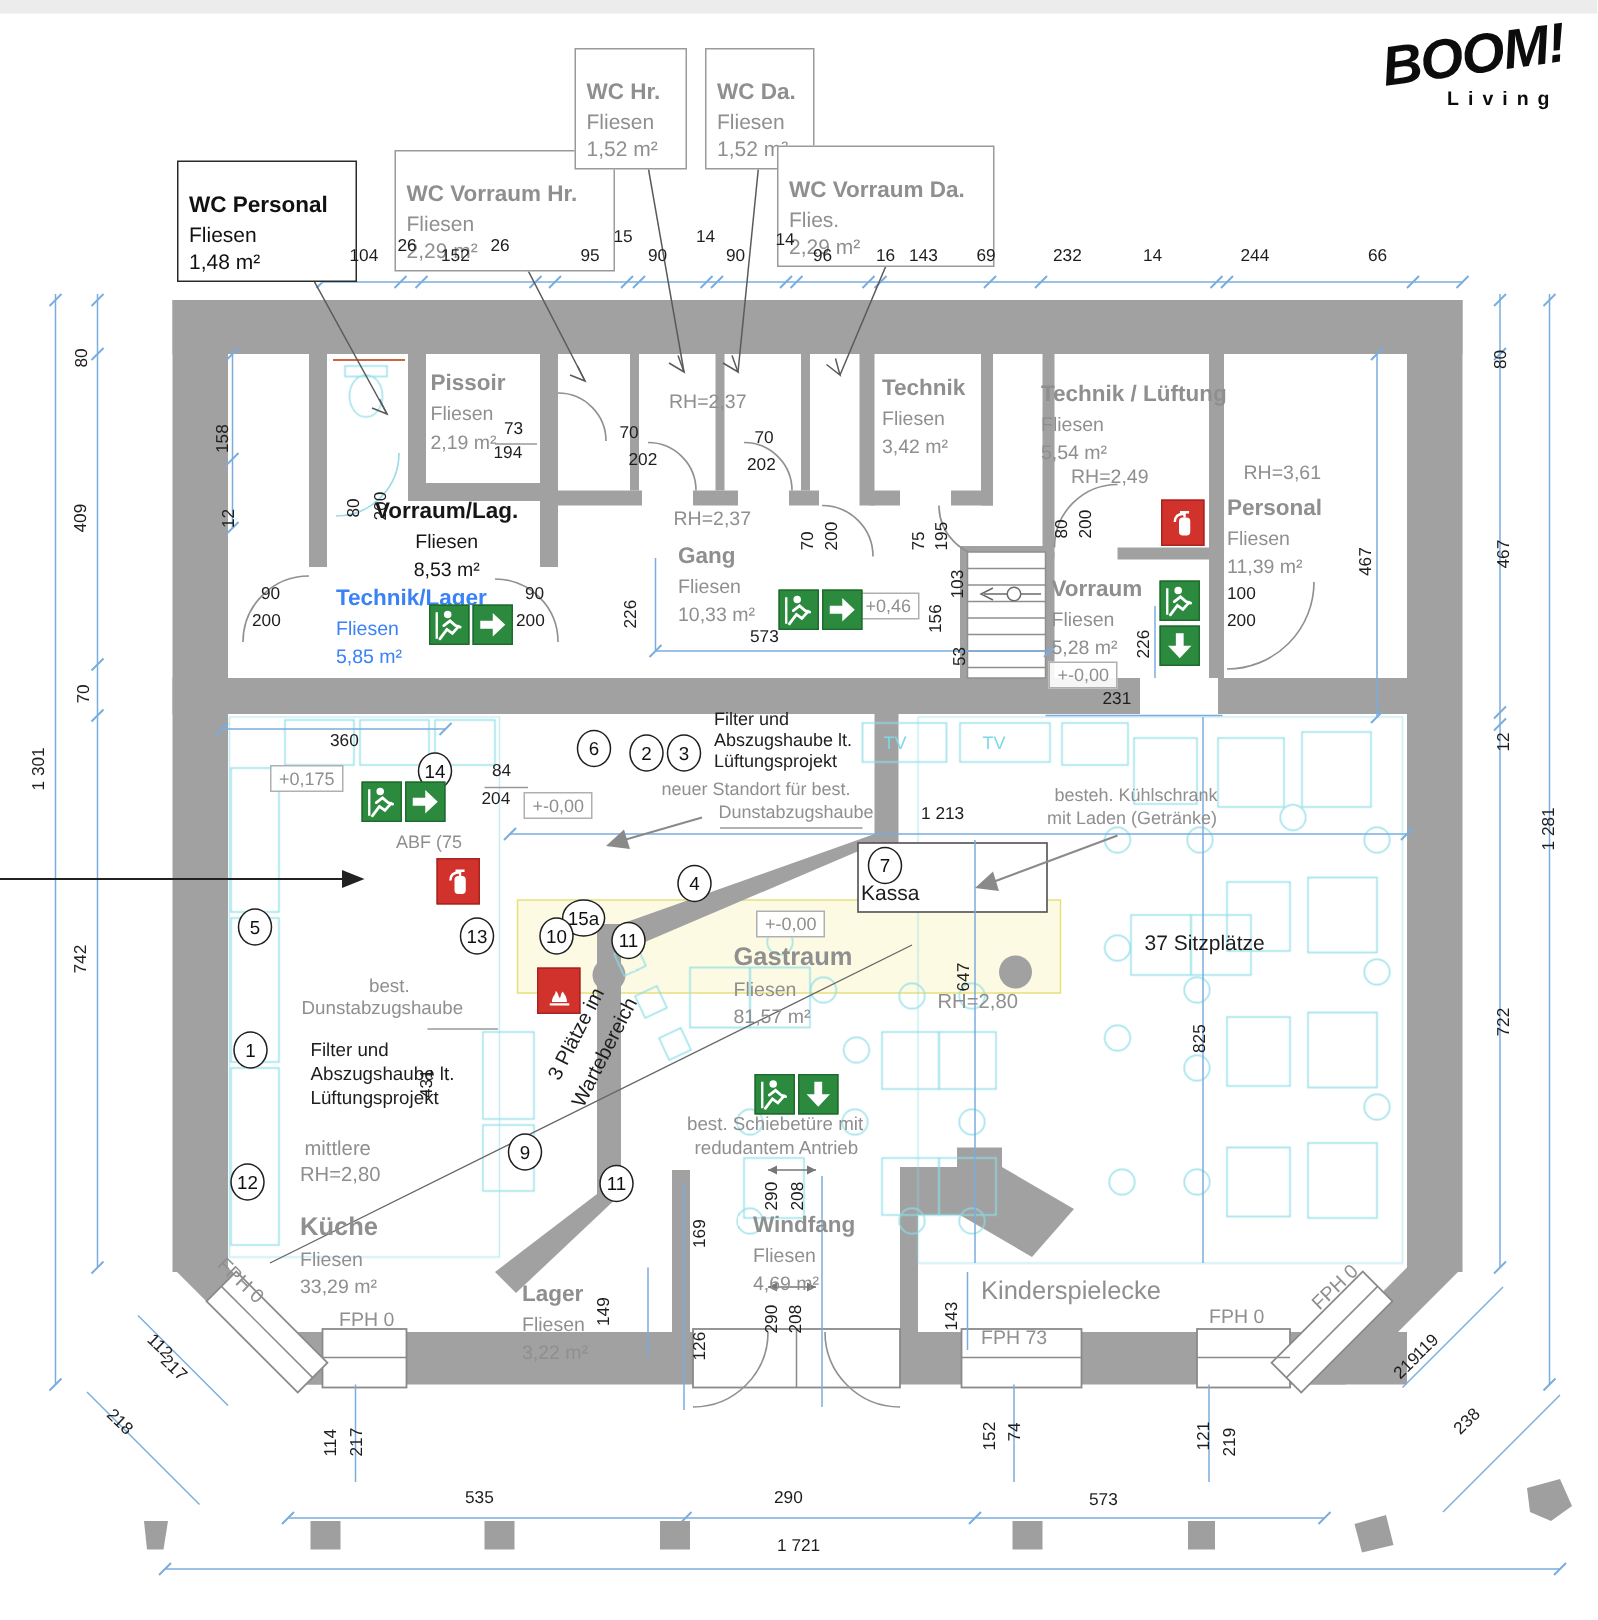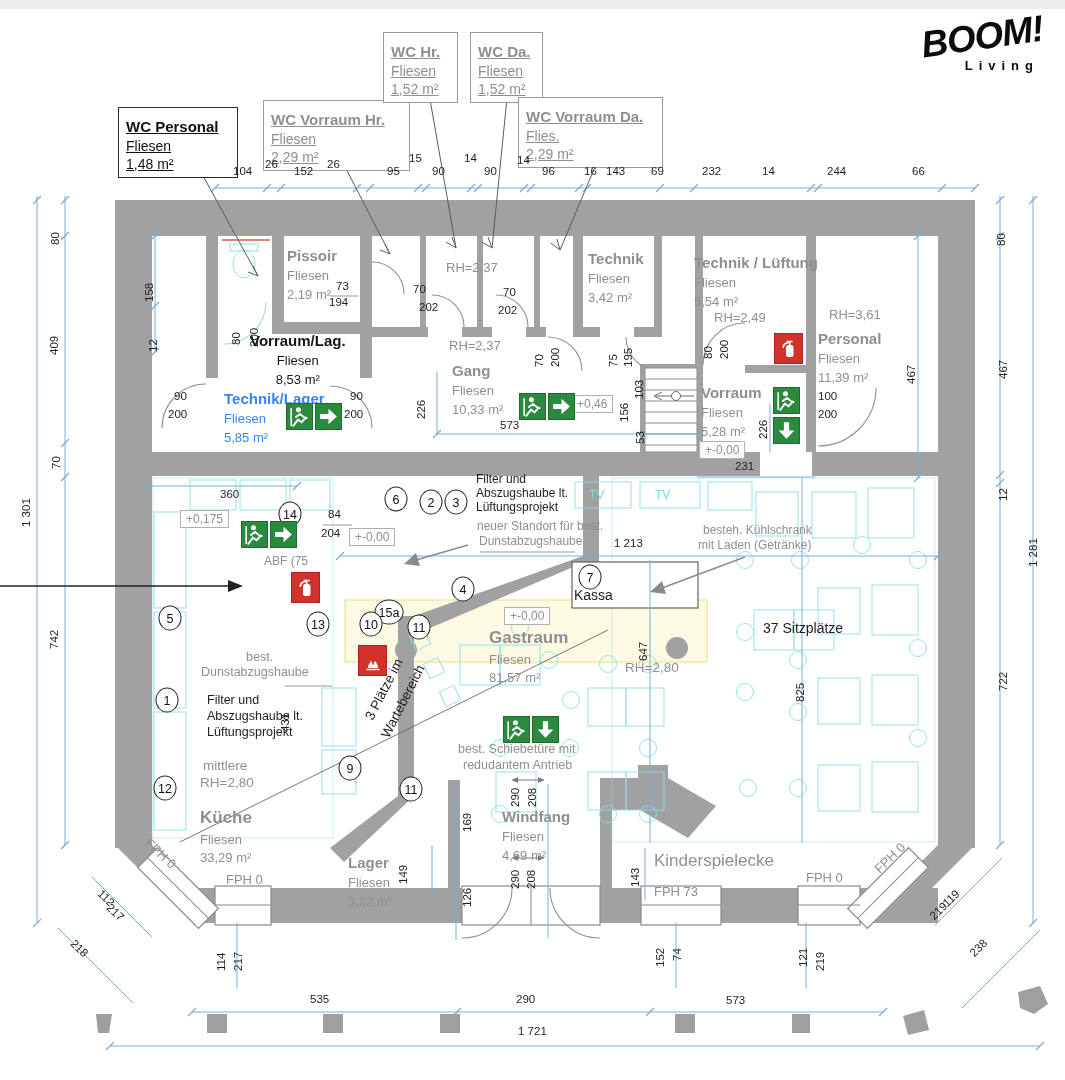--- a/index.html
+++ b/index.html
@@ -6,22 +6,22 @@
   .canvas{position:relative;width:1065px;height:1080px;background:#fff;overflow:hidden;
           font-family:"Liberation Sans", sans-serif;}
   .topstrip{position:absolute;top:0;left:0;width:100%;height:9px;background:#ececec;}
   svg.plan{position:absolute;left:0;top:0;}
   #labels-layer{position:absolute;left:0;top:0;width:100%;height:100%;}
   .txt{position:absolute;white-space:nowrap;font-size:11.5px;color:#1d1d1d;line-height:1;
        transform-origin:0 0;}
   .txt.g{color:#8f8f8f;}
   .txt.c{color:#7bd9e6;}
   .txt.b{font-weight:bold;margin-top:36px;}
-  .label-box{position:absolute;border:1.4px solid #9a9a9a;background:#fff;padding:9px 7px 4px 7px;
-             color:#8f8f8f;line-height:1.3;font-size:14px;box-sizing:border-box;text-decoration:underline;}
+  .label-box{position:absolute;border:1.4px solid #9a9a9a;background:#fff;padding:19px 7px 4px 7px;
+             color:#8f8f8f;line-height:1.3;font-size:14px;box-sizing:border-box;}
   .label-box.black{border-color:#2a2a2a;color:#111;}
   .lb-title{font-weight:bold;font-size:15px;}
   .room-label{position:absolute;line-height:1.45;color:#8f8f8f;}
   .room-label .rl-title{font-weight:bold;font-size:15px;}
   .room-label .rl-line{font-size:13px;}
   .room-label.black{color:#161616;}
   .room-label.yellow{color:#3b82f6;}
   .room-label.big .rl-title{font-size:17px;}
   .level-box{position:absolute;border:1px solid #b0b0b0;color:#8f8f8f;font-size:12px;
              padding:1px 5px;background:rgba(255,255,255,.9);line-height:1.2;}
@@ -442,21 +442,21 @@
       <div class="txt g" style="left: 714px; top: 311px; font-size: 13px;">RH=2,49</div>
       <div class="txt g" style="left: 829px; top: 308px; font-size: 13px;">RH=3,61</div>
       <div class="txt g" style="left: 625px; top: 661px; font-size: 13.5px;">RH=2,80</div>
       <div class="txt g" style="left: 203px; top: 759px; font-size: 13.5px;">mittlere</div>
       <div class="txt g" style="left: 200px; top: 776px; font-size: 13.5px;">RH=2,80</div>
       <div class="txt g b" style="left: 776px; top: 315px; font-size: 12px;">S9</div>
       <div class="txt g" style="left: 264px; top: 555px; font-size: 12px;">ABF (75</div>
       <div class="txt" style="left: 476px; top: 473px; font-size: 12px;">Filter und</div>
       <div class="txt" style="left: 476px; top: 487px; font-size: 12px;">Abszugshaube lt.</div>
       <div class="txt" style="left: 476px; top: 501px; font-size: 12px;">Lüftungsprojekt</div>
-      <div class="txt g" style="left: 441px; top: 520px; font-size: 12px; margin-left: 36px;">neuer Standort für best.</div>
+      <div class="txt g" style="left: 441px; top: 520px; font-size: 12px;">neuer Standort für best.</div>
       <div class="txt g" style="left: 479px; top: 535px; font-size: 12px;">Dunstabzugshaube</div>
       <div class="txt g" style="left: 703px; top: 524px; font-size: 12px;">besteh. Kühlschrank</div>
       <div class="txt g" style="left: 698px; top: 539px; font-size: 12px;">mit Laden (Getränke)</div>
       <div class="txt g" style="left: 246px; top: 651px; font-size: 12.5px;">best.</div>
       <div class="txt g" style="left: 201px; top: 666px; font-size: 12.5px;">Dunstabzugshaube</div>
       <div class="txt" style="left: 207px; top: 694px; font-size: 12.5px;">Filter und</div>
       <div class="txt" style="left: 207px; top: 710px; font-size: 12.5px;">Abszugshaube lt.</div>
       <div class="txt" style="left: 207px; top: 726px; font-size: 12.5px;">Lüftungsprojekt</div>
       <div class="txt" style="left: 574px; top: 588px; font-size: 14px;">Kassa</div>
       <div class="txt" style="left: 763px; top: 621px; font-size: 14px;">37 Sitzplätze</div>

